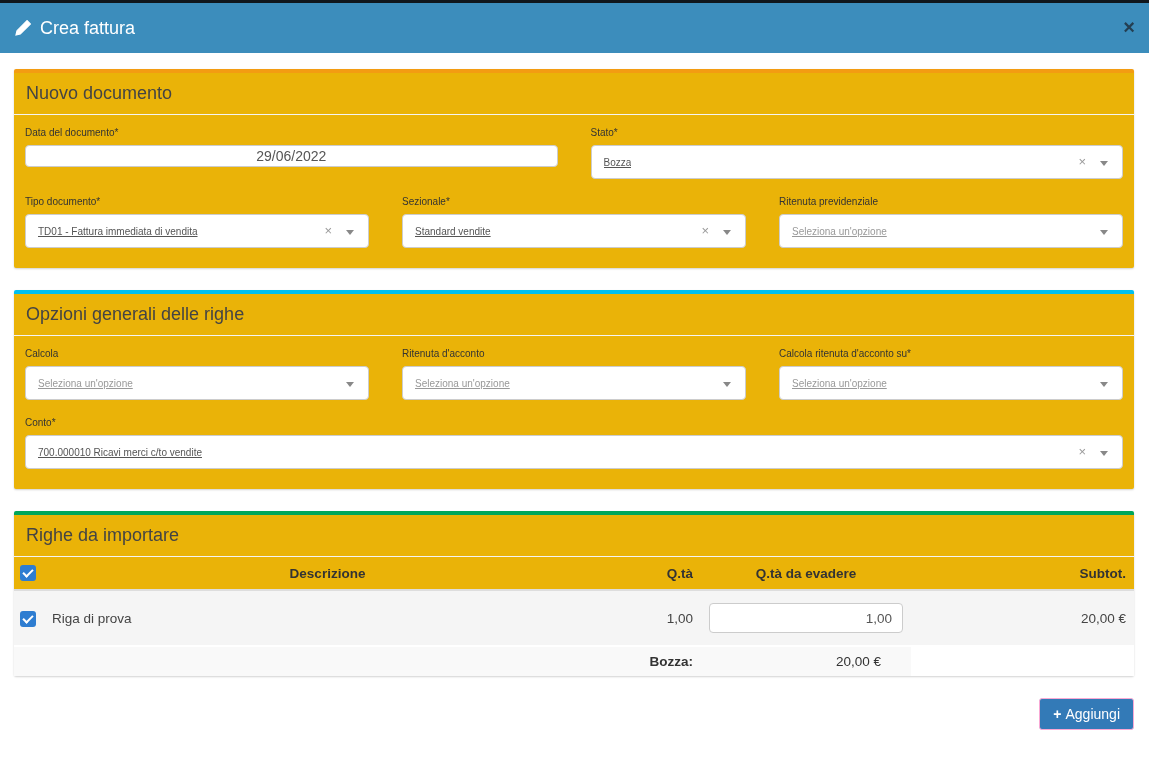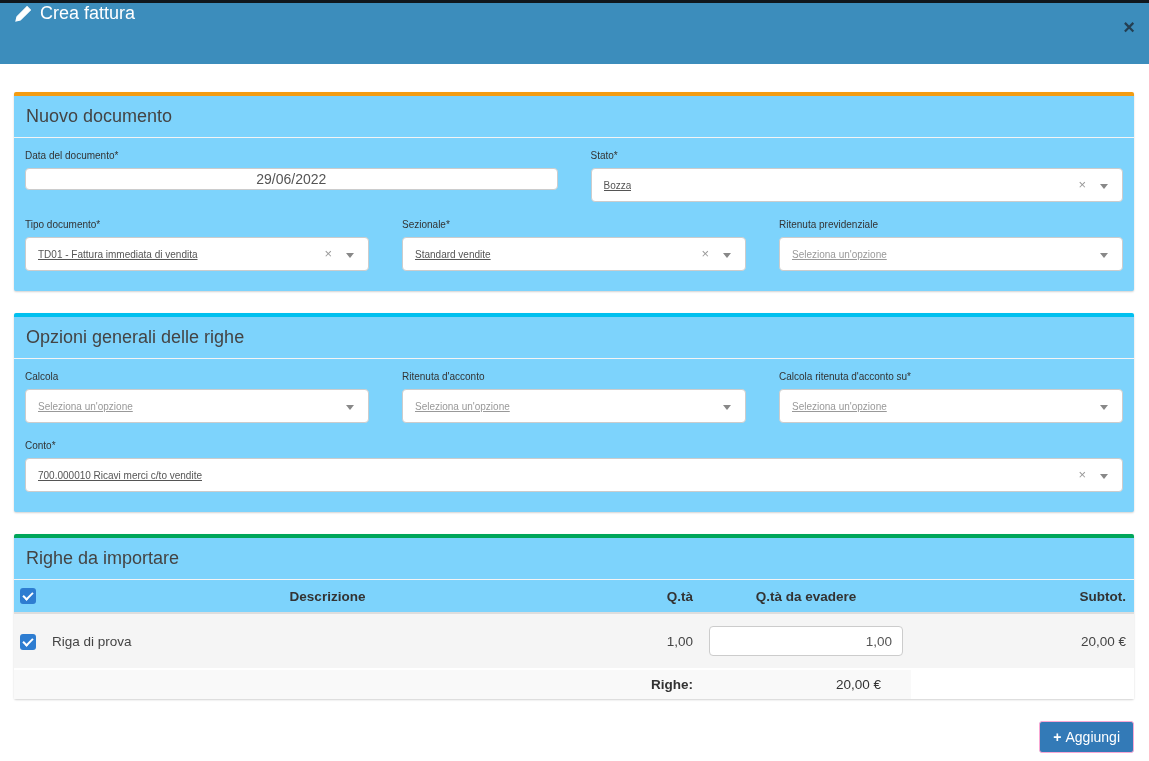--- a/index.html
+++ b/index.html
@@ -1,29 +1,29 @@
 <!DOCTYPE html>
 <html><head>
 <meta charset="utf-8">
 <style>
   * { margin:0; padding:0; box-sizing:border-box; }
   html,body { width:1149px; height:761px; overflow:hidden; background:#fff;
     font-family:"Liberation Sans","DejaVu Sans",sans-serif; }
   .topbar { height:3px; background:#10171d; }
   
-  .modal-header { height:61px; background:#3c8dbc; display:flex; align-items:flex-start;
+  .modal-header { height:50px; background:#3c8dbc; display:flex; align-items:center;
     padding:0 15px; position:relative; }
   .modal-title { color:#fff; font-size:18px; display:flex; align-items:center; gap:9px; }
   .pencil-icon { width:16px; height:16px; display:inline-block; }
   .close-btn { position:absolute; right:14px; top:14px; font-size:20px; font-weight:bold;
     color:#243f52; background:none; border:none; cursor:pointer; line-height:1; }
   
   .modal-body { padding:16px 15px 0 14px; }
-  .box { background:#7dd3fc; border-top:4px solid #ccc; border-radius:2px;
-    box-shadow:0 1px 2px rgba(0,0,0,0.18); margin-bottom:22px;margin-top:12px; }
+  .box { background:#eab308; border-top:4px solid #ccc; border-radius:2px;
+    box-shadow:0 1px 2px rgba(0,0,0,0.18); margin-bottom:22px; }
   .box.warning { border-top-color:#f39c12; }
   .box.info    { border-top-color:#00c0ef; }
   .box.success { border-top-color:#00a65a; }
   .box-header { padding:10px 12px; border-bottom:1px solid #f4f4f4; }
   .box-title { font-size:18px; color:#444; font-weight:normal; }
   .box-body { padding:12px 11px 20px 11px; }
   .form-row { display:grid; gap:33px; }
   .form-row.cols-2 { grid-template-columns:1fr 1fr; }
   .form-row.cols-3 { grid-template-columns:1fr 1fr 1fr; }
   .form-row + .form-row { margin-top:17px; }
@@ -208,21 +208,21 @@
           <td>Riga di prova</td>
           <td class="num">1,00</td>
           <td><input class="qta-input" value="1,00" style=""></td>
           <td class="num">20,00 €</td>
         </tr>
       </tbody>
       <tfoot>
         <tr>
           <td class="chk"></td>
           <td></td>
-          <td class="label">Righe:</td>
+          <td class="label">Bozza:</td>
           <td class="value">20,00 €</td>
           <td class="blank"></td>
         </tr>
       </tfoot>
     </table>
   </div>
 
 </div>
 
 <div class="modal-footer">

